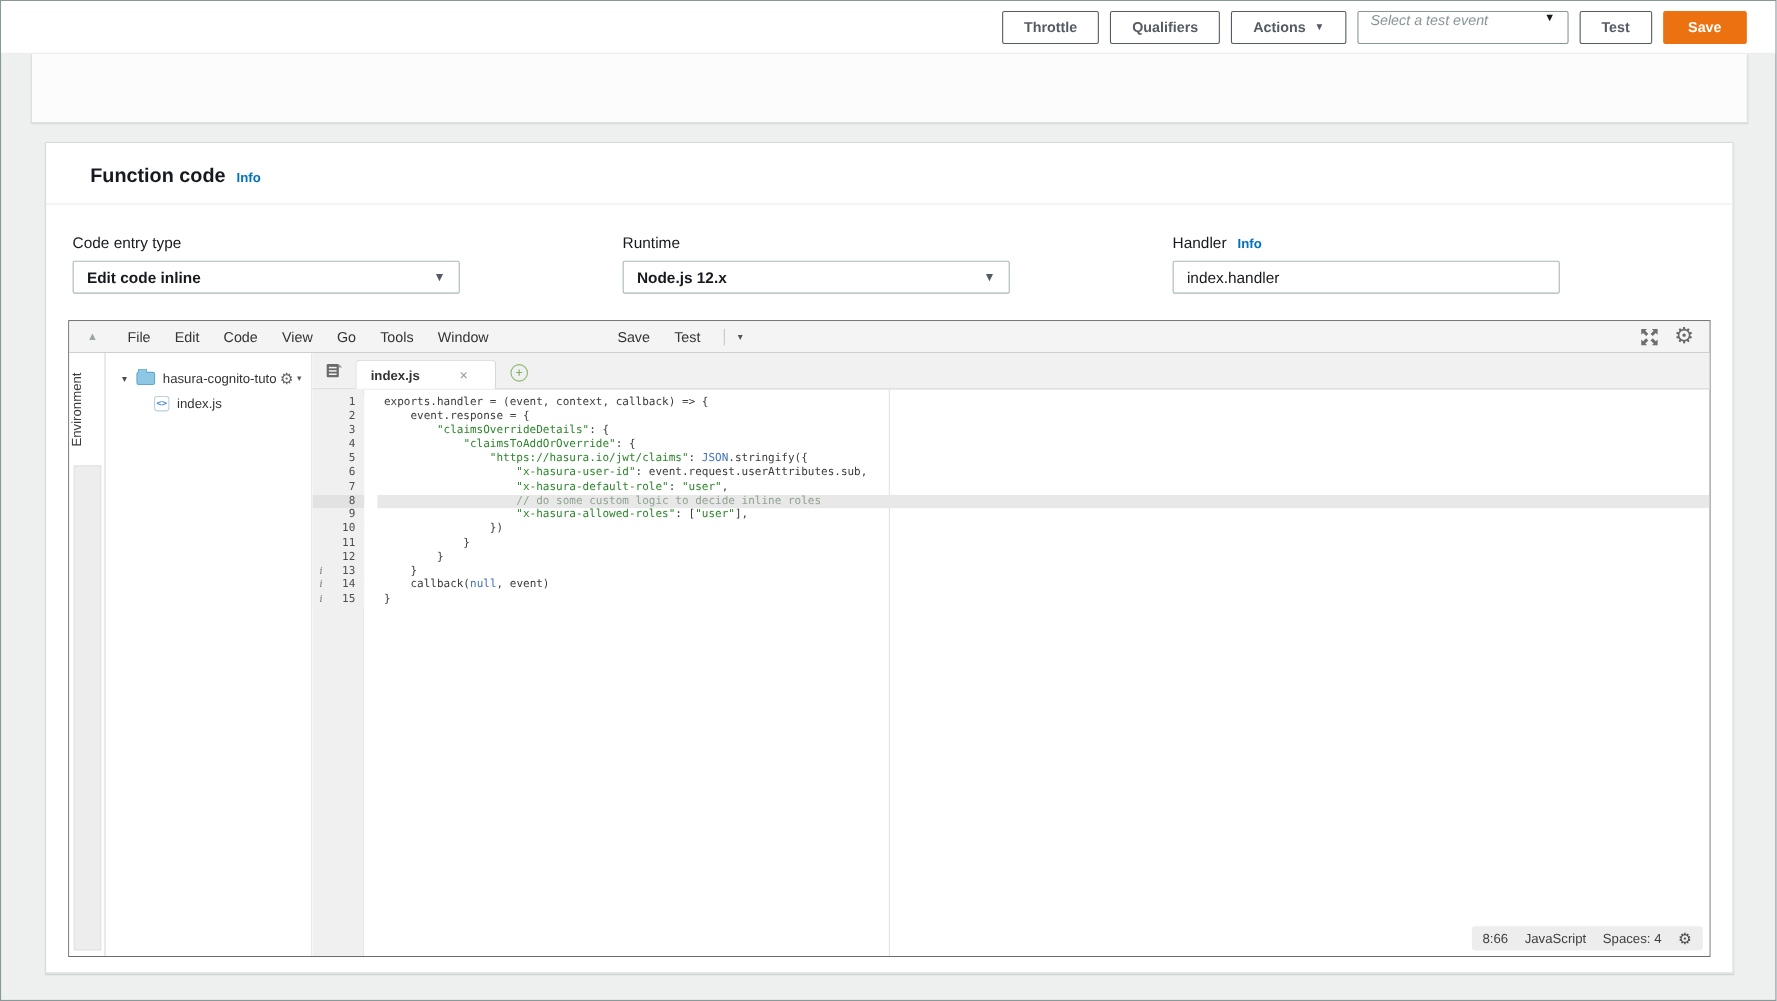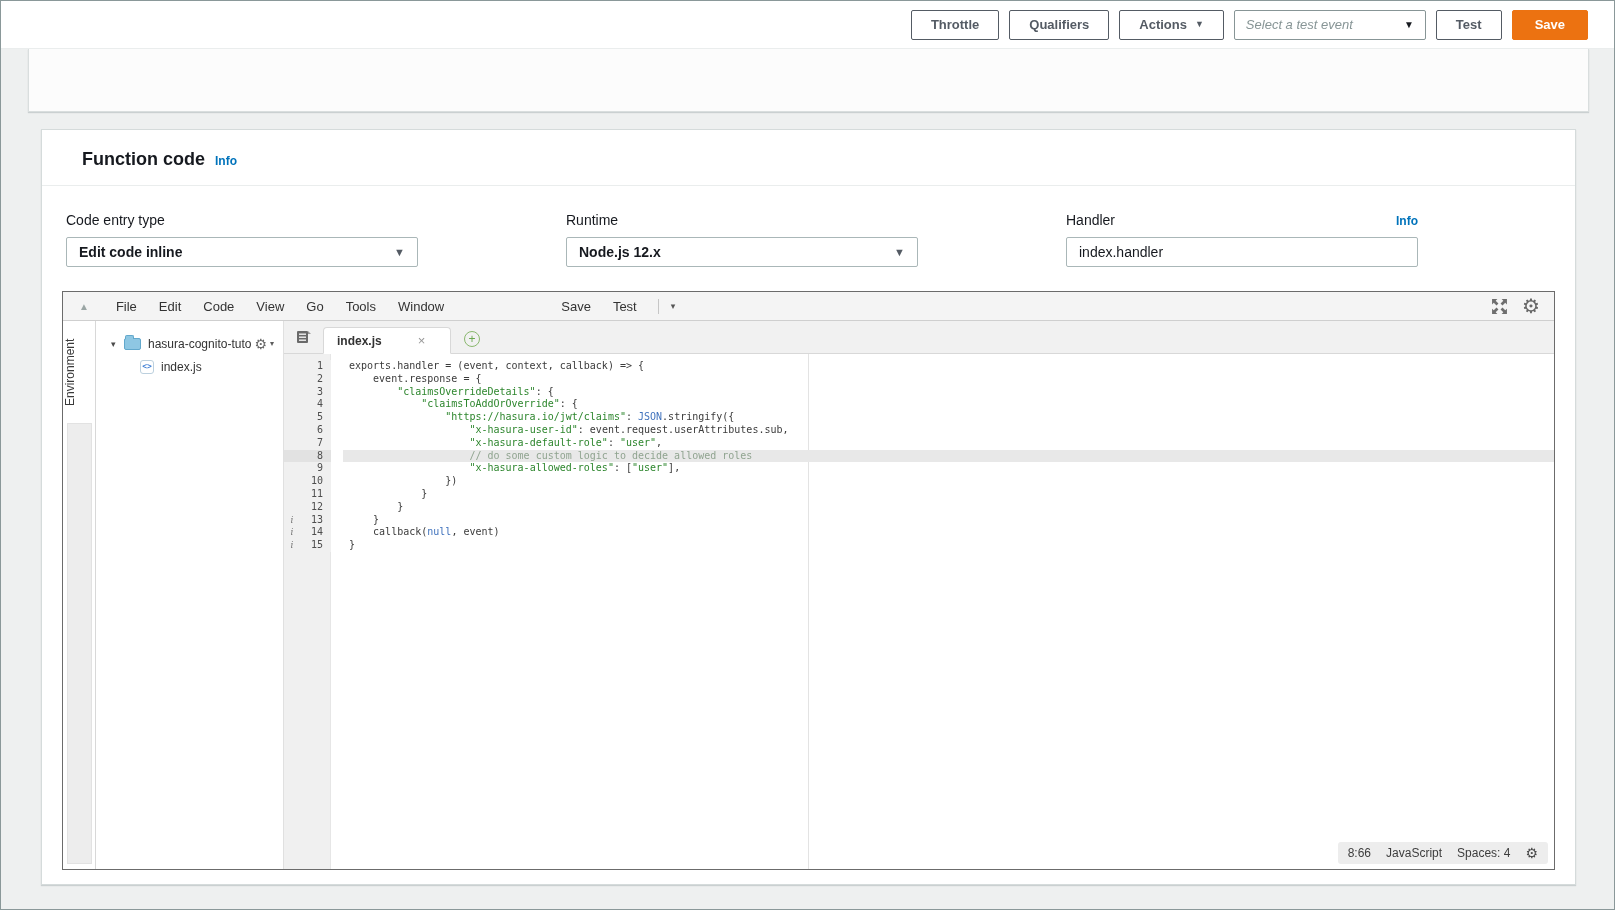--- a/index.html
+++ b/index.html
@@ -23,42 +23,42 @@
   .btn{
     height:30px; padding:0 19px; background:#fff;
     border:1px solid #545b64; border-radius:2px;
     font-size:13px; font-weight:700; color:#545b64;
     display:flex; align-items:center; gap:8px; cursor:pointer; white-space:nowrap;
   }
   .btn .caret{ font-size:9px; line-height:1; }
   .btn-save{ background:#ec7211; border-color:#ec7211; color:#fff; padding:0 22px; }
   .event-select{
     width:192px; height:30px; border:1px solid #879596; border-radius:2px; background:#fff;
-    display:flex; align-items:center; padding:0 11px; gap:8px;
+    display:flex; padding:0 11px; gap:8px;
   }
   .event-select .placeholder{ font-size:13px; font-style:italic; color:#879596; flex:1; overflow:hidden; white-space:nowrap; }
   .event-select .caret{ font-size:10px; color:#16191f; }
   
   .strip-card{
     position:absolute; left:27px; top:48px; width:1561px; height:63px;
     background:#fcfcfc; border:1px solid #d9dede; border-top:none;
     box-shadow:0 1px 1px rgba(0,28,36,.15);
   }
   
   .fc-card{
     position:absolute; left:40px; top:128px; width:1535px; height:756px;
     background:#fff; border:1px solid #d5dbdb; box-shadow:0 1px 1px rgba(0,28,36,.15);
   }
   .fc-header{ padding:19px 24px 15px; display:flex; align-items:baseline; gap:10px; border-bottom:1px solid #eaeded; }
   .fc-title{ font-size:18px; font-weight:700; color:#16191f;margin-left:16px; }
   .info-link{ font-size:12px; font-weight:700; color:#0073bb; text-decoration:none; cursor:pointer; }
   .fc-form{ display:flex; padding:26px 24px 26px; gap:148px; }
   .field{ width:352px; }
   .field label{ display:block; font-size:14px; color:#16191f; margin-bottom:9px; }
-  .field .label-row{ display:flex; gap:10px; align-items:baseline; margin-bottom:9px;justify-content:space-between; }
+  .field .label-row{ display:flex; gap:10px; align-items:baseline; margin-bottom:9px; }
   .field .label-row label{ margin-bottom:0; }
   .control{
     height:30px; border:1px solid #aab7b8; border-radius:2px; background:#fff;
     display:flex; align-items:center; padding:0 12px; cursor:pointer;
   }
   .control .value{ font-size:14px; font-weight:700; color:#16191f; flex:1; }
   .control .value.regular{ font-weight:400; }
   .control .caret{ font-size:11px; color:#545b64; }
   
   .editor{
@@ -274,21 +274,21 @@
           <div class="gutter-band"></div>
           <div class="print-margin"></div>
           <div id="code-lines">
               <div class="code-row"><span class="g-marker"></span><span class="g-num">1</span><span class="c-text"><span class="tok-p">exports.handler = (event, context, callback) =&gt; {</span></span></div>
               <div class="code-row"><span class="g-marker"></span><span class="g-num">2</span><span class="c-text"><span class="tok-p">    event.response = {</span></span></div>
               <div class="code-row"><span class="g-marker"></span><span class="g-num">3</span><span class="c-text"><span class="tok-p">        </span><span class="tok-s">"claimsOverrideDetails"</span><span class="tok-p">: {</span></span></div>
               <div class="code-row"><span class="g-marker"></span><span class="g-num">4</span><span class="c-text"><span class="tok-p">            </span><span class="tok-s">"claimsToAddOrOverride"</span><span class="tok-p">: {</span></span></div>
               <div class="code-row"><span class="g-marker"></span><span class="g-num">5</span><span class="c-text"><span class="tok-p">                </span><span class="tok-s">"https://hasura.io/jwt/claims"</span><span class="tok-p">: </span><span class="tok-k">JSON</span><span class="tok-p">.stringify({</span></span></div>
               <div class="code-row"><span class="g-marker"></span><span class="g-num">6</span><span class="c-text"><span class="tok-p">                    </span><span class="tok-s">"x-hasura-user-id"</span><span class="tok-p">: event.request.userAttributes.sub,</span></span></div>
               <div class="code-row"><span class="g-marker"></span><span class="g-num">7</span><span class="c-text"><span class="tok-p">                    </span><span class="tok-s">"x-hasura-default-role"</span><span class="tok-p">: </span><span class="tok-s">"user"</span><span class="tok-p">,</span></span></div>
-              <div class="code-row active"><span class="g-marker"></span><span class="g-num">8</span><span class="c-text"><span class="tok-p">                    </span><span class="tok-c">// do some custom logic to decide allowed roles</span></span></div>
+              <div class="code-row active"><span class="g-marker"></span><span class="g-num">8</span><span class="c-text"><span class="tok-p">                    </span><span class="tok-c">// do some custom logic to decide inline roles</span></span></div>
               <div class="code-row"><span class="g-marker"></span><span class="g-num">9</span><span class="c-text"><span class="tok-p">                    </span><span class="tok-s">"x-hasura-allowed-roles"</span><span class="tok-p">: [</span><span class="tok-s">"user"</span><span class="tok-p">],</span></span></div>
               <div class="code-row"><span class="g-marker"></span><span class="g-num">10</span><span class="c-text"><span class="tok-p">                })</span></span></div>
               <div class="code-row"><span class="g-marker"></span><span class="g-num">11</span><span class="c-text"><span class="tok-p">            }</span></span></div>
               <div class="code-row"><span class="g-marker"></span><span class="g-num">12</span><span class="c-text"><span class="tok-p">        }</span></span></div>
               <div class="code-row"><span class="g-marker">i</span><span class="g-num">13</span><span class="c-text"><span class="tok-p">    }</span></span></div>
               <div class="code-row"><span class="g-marker">i</span><span class="g-num">14</span><span class="c-text"><span class="tok-p">    callback(</span><span class="tok-k">null</span><span class="tok-p">, event)</span></span></div>
               <div class="code-row"><span class="g-marker">i</span><span class="g-num">15</span><span class="c-text"><span class="tok-p">}</span></span></div>
             </div>
         </div>
 

